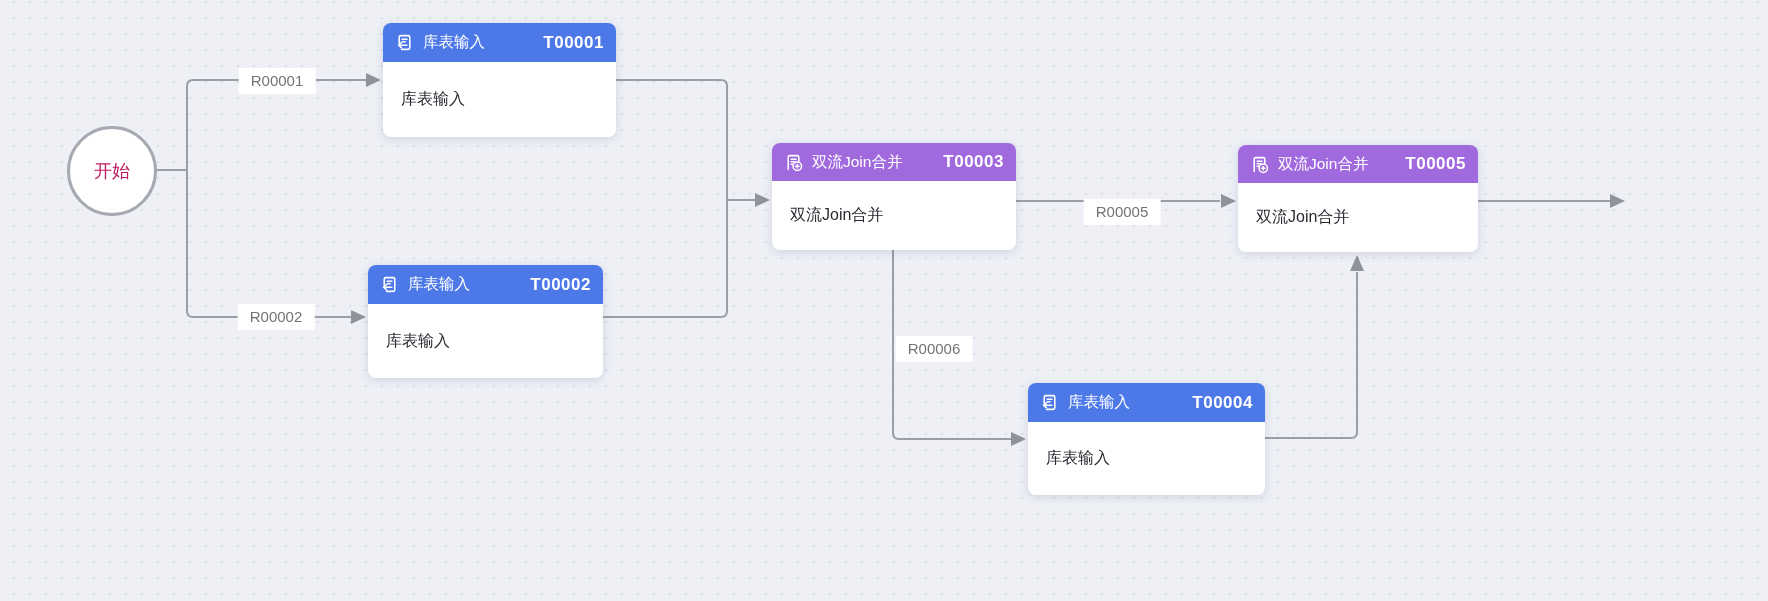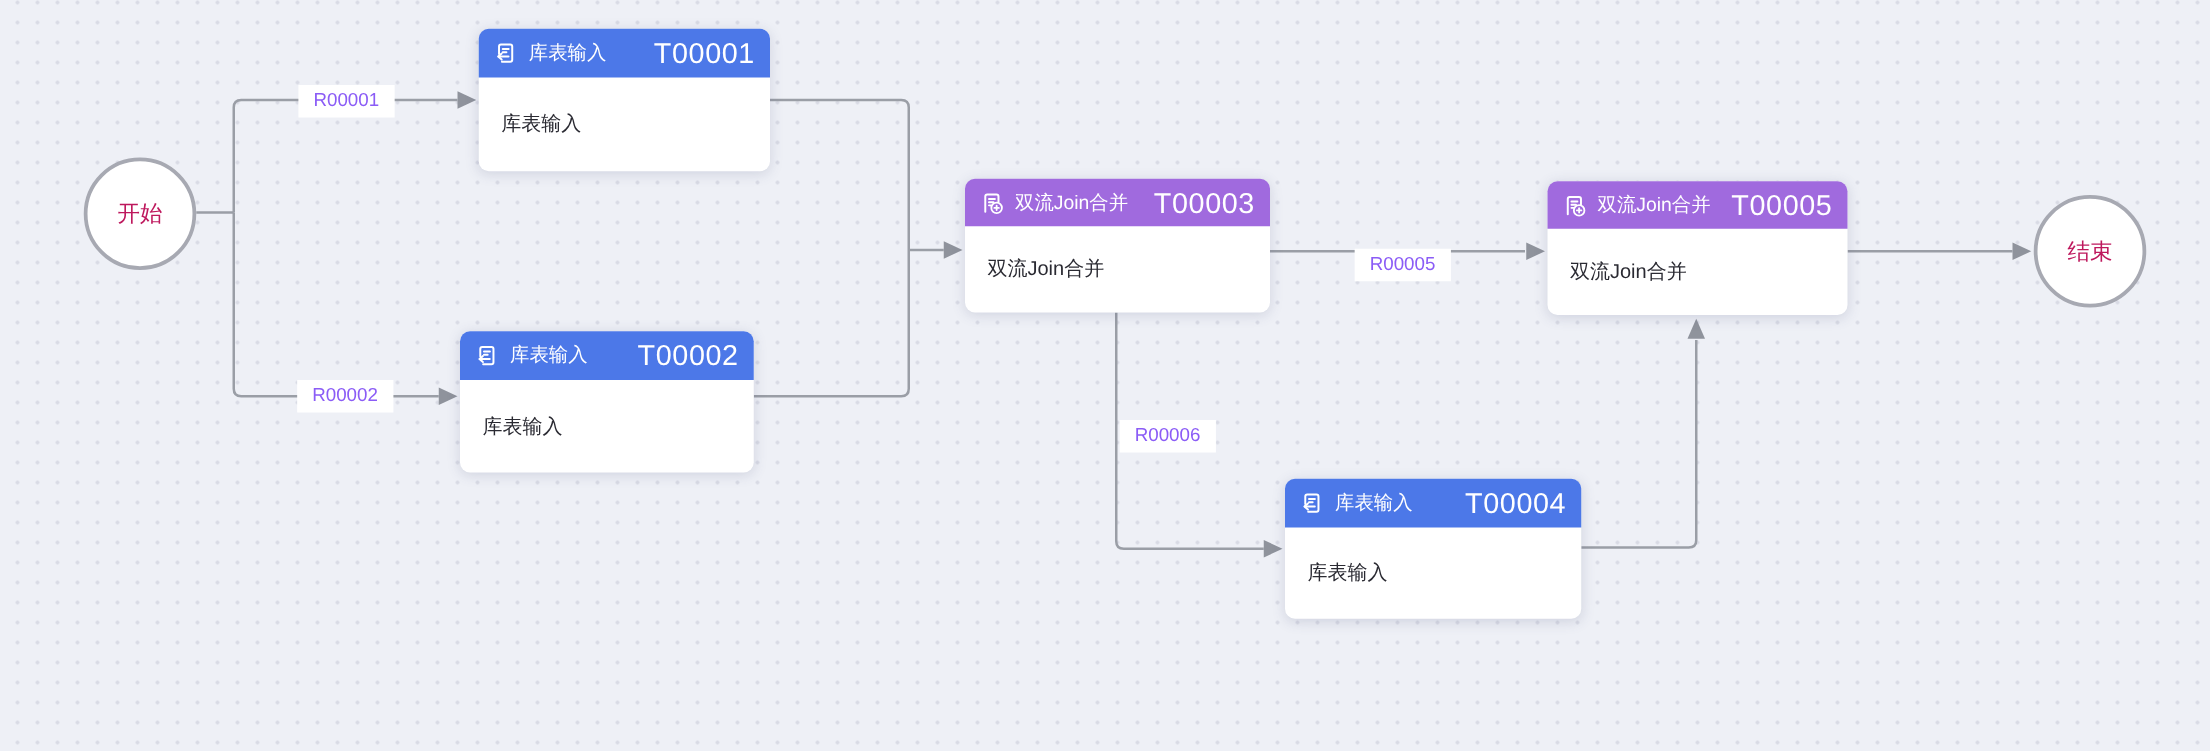--- a/index.html
+++ b/index.html
@@ -15,35 +15,35 @@
   .flow-node{
     position:absolute;border-radius:8px;background:#ffffff;
     box-shadow:0 2px 10px rgba(70,80,120,0.18);
   }
   .node-header{
     display:flex;align-items:center;gap:9px;height:39px;
     border-radius:8px 8px 0 0;padding:0 12px;box-sizing:border-box;
     color:#ffffff;
   }
   .node-title{font-size:15.5px;white-space:nowrap;}
-  .node-code{margin-left:auto;font-size:23px;font-weight:400;letter-spacing:0.5px;white-space:nowrap;}
+  .node-code{margin-left:auto;font-size:17px;font-weight:700;letter-spacing:0.5px;white-space:nowrap;}
   .node-body{
     display:flex;align-items:center;padding:0 18px;box-sizing:border-box;
     color:#2a2a32;font-size:16px;
   }
   .node-icon{width:19px;height:19px;flex:0 0 auto;display:block;}
   .term-circle{
     position:absolute;width:90px;height:90px;border-radius:50%;
     background:#ffffff;border:3px solid #a7a9b2;box-sizing:border-box;
     display:flex;align-items:center;justify-content:center;
     color:#be185d;font-size:18px;
   }
   .edge-label{
     position:absolute;transform:translate(-50%,-50%);
-    background:#ffffff;color:#8b5cf6;font-size:15px;
+    background:#ffffff;color:#737373;font-size:15px;
     padding:3px 12px;white-space:nowrap;line-height:20px;
   }
 </style>
 </head>
 <body>
 
 <div class="canvas">
 
   <svg class="edges" width="1768" height="601" viewBox="0 0 1768 601">
     <g stroke="#9a9ea6" stroke-width="2" fill="none">
@@ -64,23 +64,20 @@
       <polygon points="770,200 755,193 755,207"></polygon>
       <polygon points="1236,201 1221,194 1221,208"></polygon>
       <polygon points="1026,439 1011,432 1011,446"></polygon>
       <polygon points="1357,255 1350,271 1364,271"></polygon>
       <polygon points="1625,201 1610,194 1610,208"></polygon>
     </g>
   </svg>
 
   <div class="term-circle" style="left:67px;top:126px;">
     <span>开始</span>
-  </div>
-  <div class="term-circle" style="left:1627px;top:156px;">
-    <span>结束</span>
   </div>
 
   <div class="flow-node" style="left:383px;top:23px;width:233px;height:114px;">
     <div class="node-header" style="background: rgb(76, 120, 232);">
       <svg class="node-icon" viewBox="0 0 18 18">
         <g stroke="#ffffff" stroke-width="1.5" fill="none" stroke-linecap="round" stroke-linejoin="round">
           <path d="M4,9.6 V4 Q4,2.5 5.5,2.5 H12.5 Q14,2.5 14,4 V14 Q14,15.5 12.5,15.5 H6.2"></path>
           <path d="M6.8,5.9 H11.3"></path>
             <path d="M6.8,8.3 H9.6"></path>
           <path d="M11.2,11.6 H3.6"></path>

